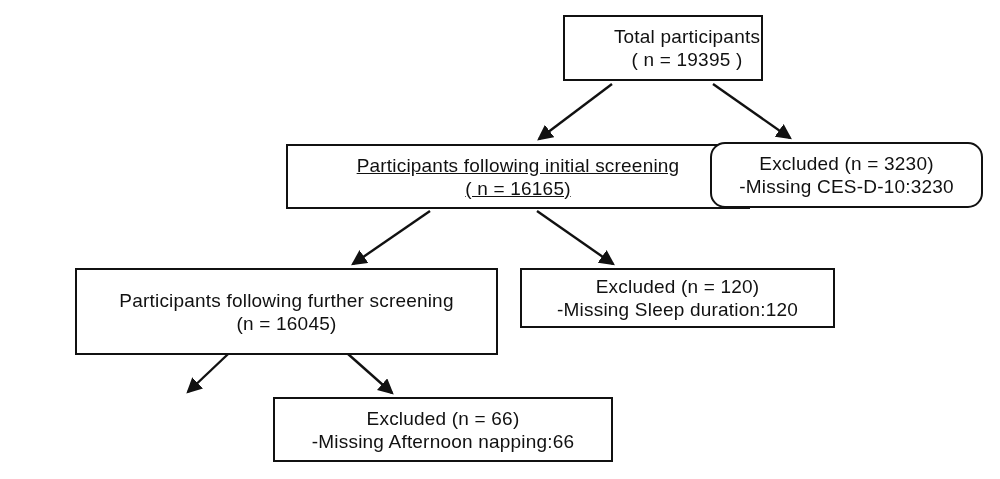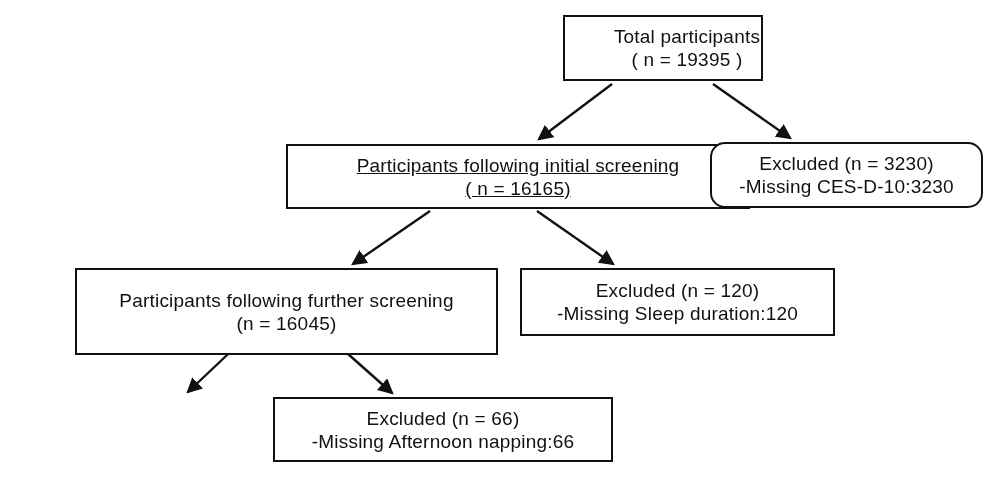--- a/index.html
+++ b/index.html
@@ -36,21 +36,21 @@
     font-size: 19px;
     line-height: 23px;
     letter-spacing: 0.2px;
   }
   .node span { display: block; white-space: nowrap; }
 
   #node-total              { left: 563px; top: 15px;  width: 200px; height: 66px; padding-left: 48px; }
   #node-initial            { left: 286px; top: 144px; width: 464px; height: 65px; text-decoration: underline; }
   #node-excluded-initial   { left: 710px; top: 142px; width: 273px; height: 66px; border-radius: 15px; }
   #node-further            { left: 75px;  top: 268px; width: 423px; height: 87px; }
-  #node-excluded-further   { left: 520px; top: 268px; width: 315px; height: 68px; }
+  #node-excluded-further   { left: 520px; top: 268px; width: 315px; height: 60px; }
   #node-included           { left: 10px;  top: 396px; width: 238px; height: 66px; }
   #node-excluded-final     { left: 273px; top: 397px; width: 340px; height: 65px; }
 
   .arrow-line {
     stroke: #111111;
     stroke-width: 2.4;
     fill: none;
   }
 </style>
 </head>

